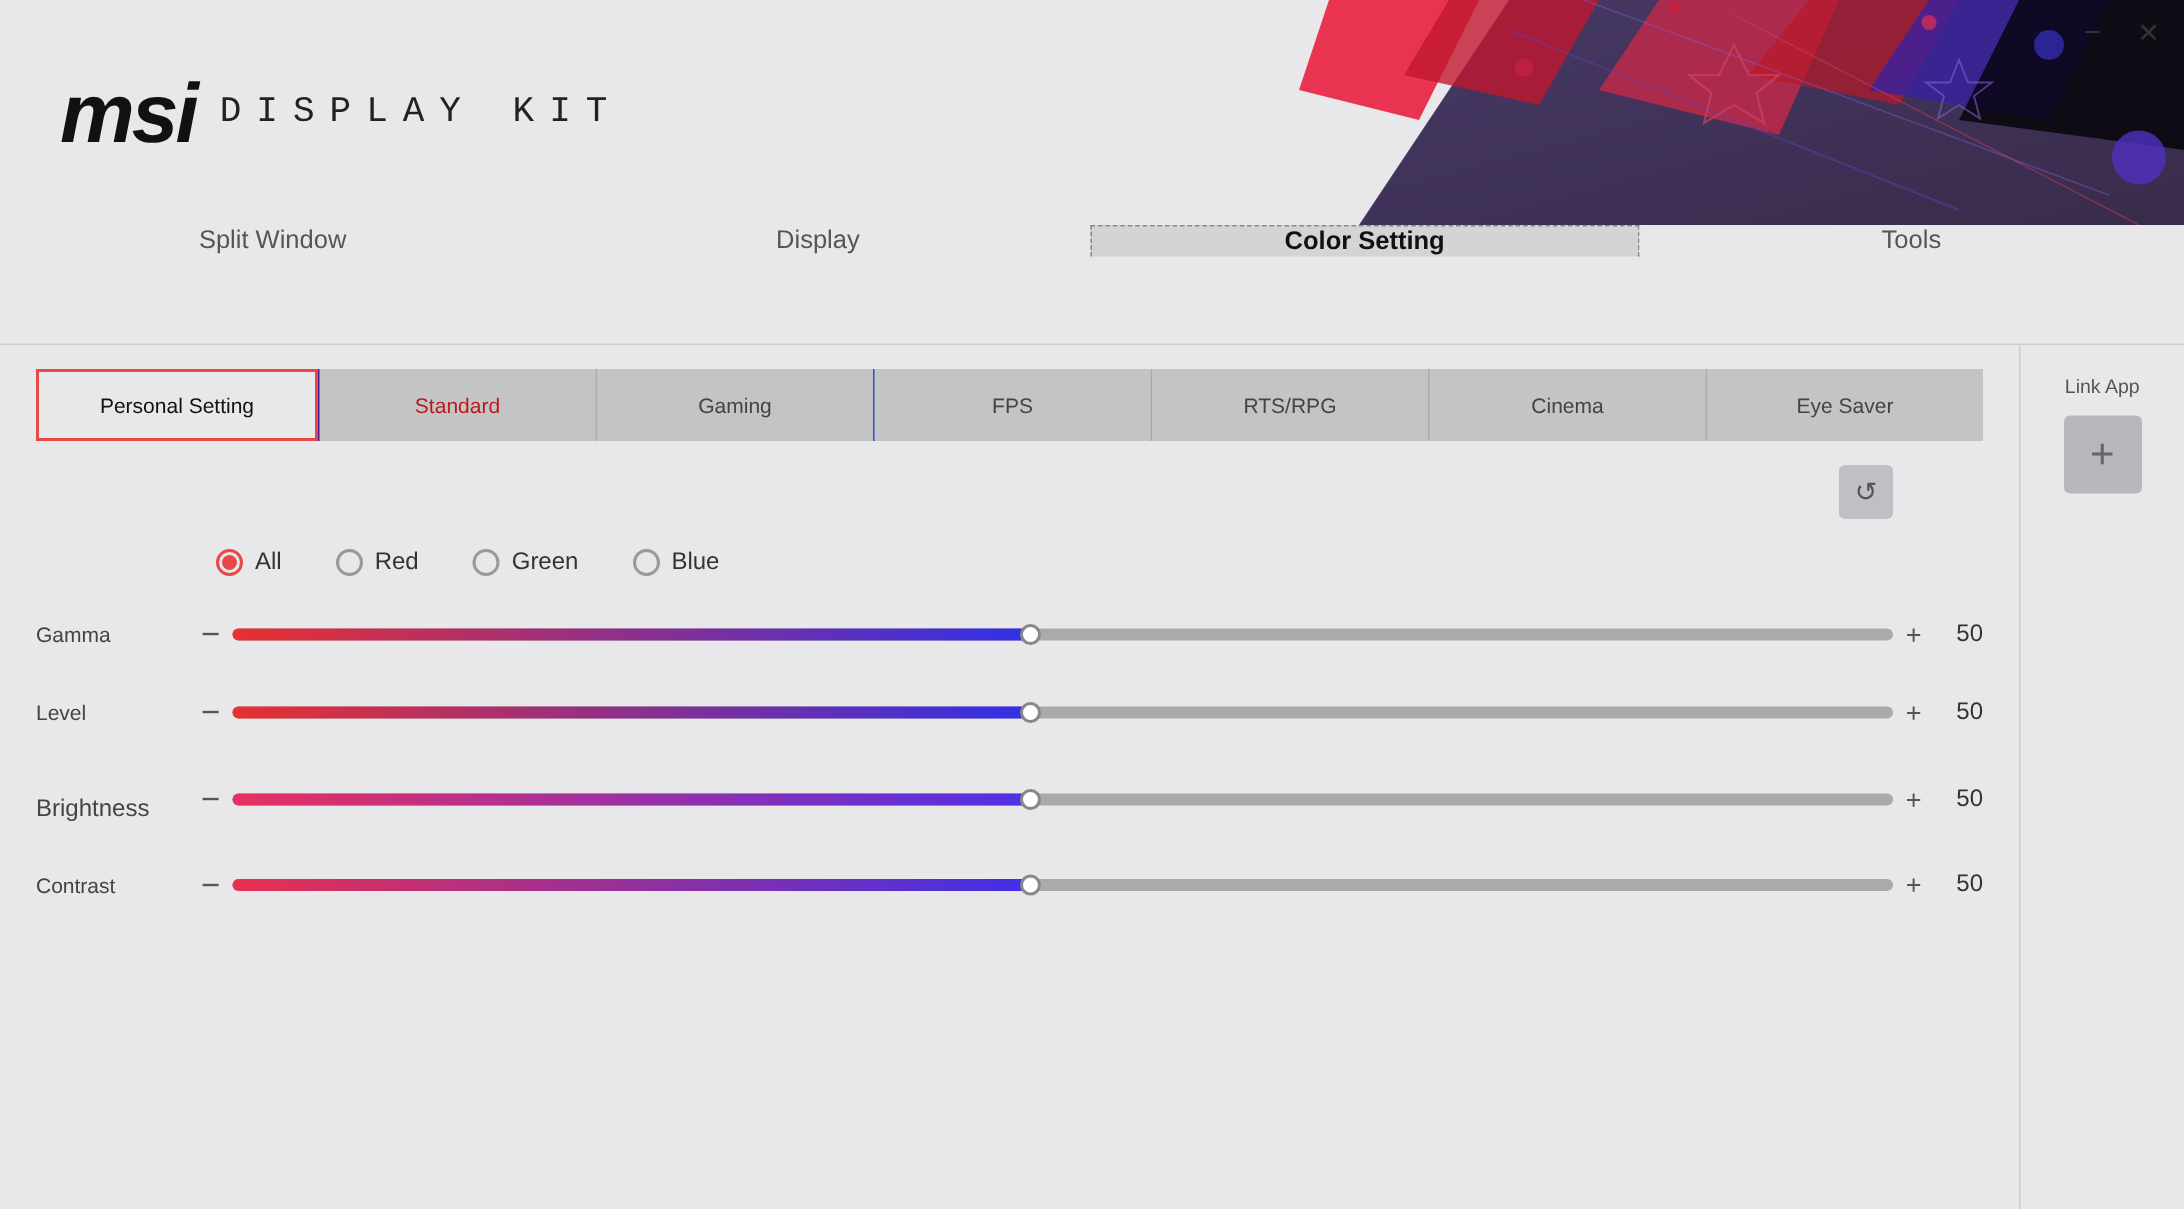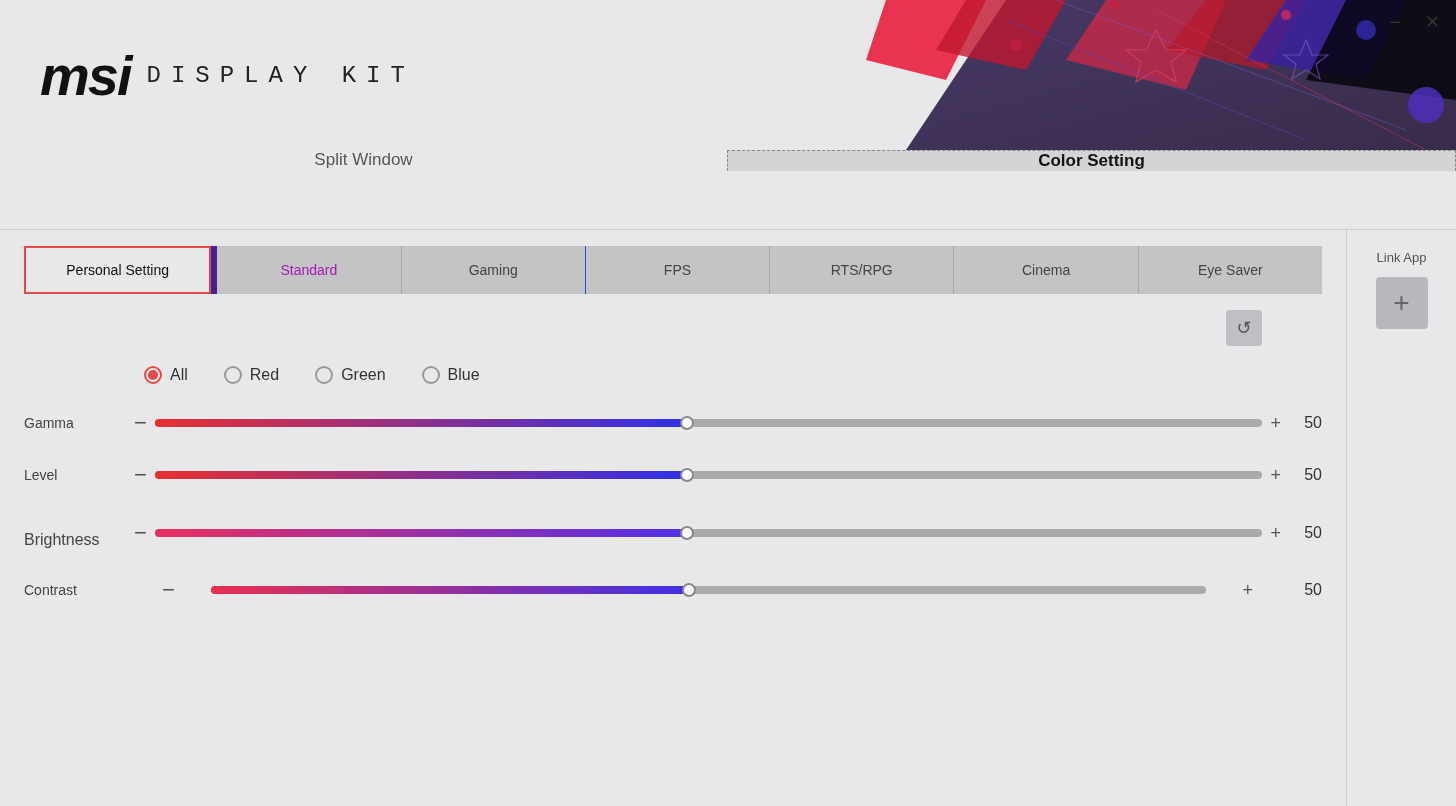--- a/index.html
+++ b/index.html
@@ -66,34 +66,40 @@
   <div style="position:absolute;top:50%;left:40px;transform:translateY(-50%);display:flex;align-items:center;gap:16px;">
     <span style="font-size:56px;font-weight:900;font-style:italic;color:#111;letter-spacing:-2px;font-family:'Arial Black',Arial,sans-serif;">msi</span>
     <span style="font-size:24px;font-weight:300;color:#222;letter-spacing:10px;text-transform:uppercase;font-family:'Courier New',monospace;">DISPLAY KIT</span>
   </div>
 </div>
 
 <div style="display:flex;align-items:flex-start;background:#e8e8ea;height:80px;border-bottom:1px solid #ccc;">
   <button style="flex:1;border:none;background:#e8e8ea;font-size:17px;color:#555;cursor:pointer;">
     <span>Split Window</span>
   </button>
+  <button style="flex:1;border:none;background:#e8e8ea;font-size:17px;color:#555;cursor:pointer;">
+    <span>Display</span>
+  </button>
   <button style="flex:1;border:none;background:#d4d4d6;font-size:17px;font-weight:bold;color:#111;cursor:pointer;border:1.5px dashed #888;border-bottom:none;">
     <span>Color Setting</span>
+  </button>
+  <button style="flex:1;border:none;background:#e8e8ea;font-size:17px;color:#555;cursor:pointer;">
+    <span>Tools</span>
   </button>
 </div>
 
 <div style="display:flex;height:calc(806px - 150px - 80px);background:#e8e8ea;">
 
   <div style="flex:1;padding:16px 24px;">
 
     <div style="display:flex;height:48px;margin-bottom:16px;border-radius:21px;">
       <button style="flex:1;border:2px solid #e84848;background:#e8e8ea;font-size:14px;color:#111;cursor:pointer;font-weight:500;">
         <span>Personal Setting</span>
       </button>
-      <button style="flex:1;border:none;background:#c4c4c6;font-size:14px;color:#a21caf;cursor:pointer;border-left:6px solid #4c1d95;">
+      <button style="flex:1;border:none;background:#c4c4c6;font-size:14px;color:#b91c1c;cursor:pointer;border-left:1px solid #4c1d95;">
         <span>Standard</span>
       </button>
       <button style="flex:1;border:none;background:#c4c4c6;font-size:14px;color:#444;cursor:pointer;border-left:1px solid #aaa;">
         <span>Gaming</span>
       </button>
       <button style="flex:1;border:none;background:#c4c4c6;font-size:14px;color:#444;cursor:pointer;border-left:1px solid #1d4ed8;">
         <span>FPS</span>
       </button>
       <button style="flex:1;border:none;background:#c4c4c6;font-size:14px;color:#444;cursor:pointer;border-left:1px solid #aaa;">
         <span>RTS/RPG</span>
@@ -161,21 +167,21 @@
       <span style="width:110px;font-size:16px;color:#444;margin-top:15px;">Brightness</span>
       <button style="background:none;border:none;cursor:pointer;font-size:22px;color:#555;margin-right:8px;line-height:1;">−</button>
       <div style="flex:1;height:8px;border-radius:4px;background:#aaa;position:relative;cursor:pointer;">
         <div style="height:100%;width:48%;background:linear-gradient(to right,#e83060,#5030e8);border-radius:4px 0 0 4px;"></div>
         <div style="position:absolute;left:48%;top:50%;transform:translate(-50%,-50%);width:14px;height:14px;border-radius:50%;background:#fff;border:2px solid #888;"></div>
       </div>
       <button style="background:none;border:none;cursor:pointer;font-size:18px;color:#555;margin-left:8px;line-height:1;">+</button>
       <span style="width:35px;text-align:right;font-size:16px;color:#333;margin-left:6px;">50</span>
     </div>
 
-    <div style="display:flex;align-items:center;margin-bottom:30px;gap:28px;">
+    <div style="display:flex;align-items:center;margin-bottom:30px;">
       <span style="width:110px;font-size:14px;color:#444;">Contrast</span>
       <button style="background:none;border:none;cursor:pointer;font-size:22px;color:#555;margin-right:8px;line-height:1;">−</button>
       <div style="flex:1;height:8px;border-radius:4px;background:#aaa;position:relative;cursor:pointer;">
         <div style="height:100%;width:48%;background:linear-gradient(to right,#e83050,#4030e8);border-radius:4px 0 0 4px;"></div>
         <div style="position:absolute;left:48%;top:50%;transform:translate(-50%,-50%);width:14px;height:14px;border-radius:50%;background:#fff;border:2px solid #888;"></div>
       </div>
       <button style="background:none;border:none;cursor:pointer;font-size:18px;color:#555;margin-left:8px;line-height:1;">+</button>
       <span style="width:35px;text-align:right;font-size:16px;color:#333;margin-left:6px;">50</span>
     </div>
 

